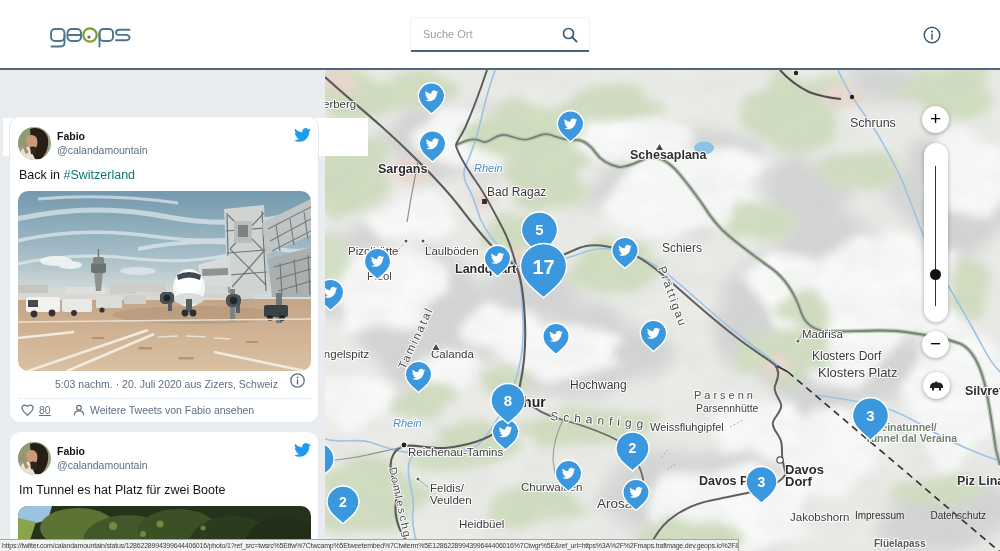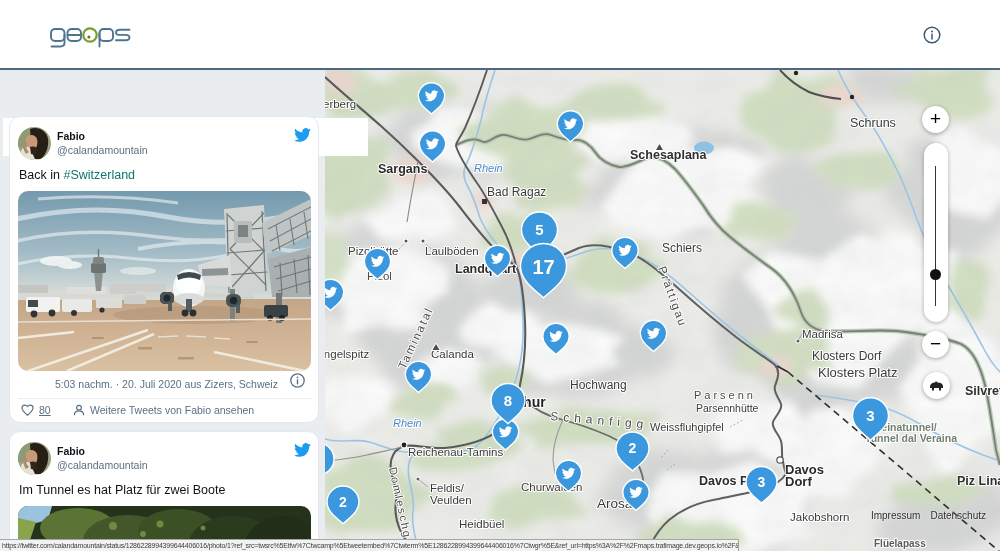--- a/index.html
+++ b/index.html
@@ -30,21 +30,21 @@
   .actions { position:absolute; left:9px; top:287px; font-size:10.5px; color:#5b7083; }
 
   
   #status { position:absolute; left:0; top:539px; width:739px; height:12px; background:#f1f2f2; border-top:1px solid #a6a6a6; border-right:1px solid #a6a6a6; z-index:40; font-size:7px; color:#3c3c3c; line-height:11px; letter-spacing:-0.2px; padding-left:2px; white-space:nowrap; overflow:hidden; }
 
   
   #map { position:absolute; left:325px; top:70px; width:675px; height:481px; background:#eceeeb;text-align:center; }
 
   
   #attr1 { position:absolute; right:14px; top:510px; font-size:10px; color:#2e2e2e; z-index:25; text-shadow:0 0 2px #fff; }
-  #attr1 span { margin-left:10px; }
+  #attr1 span { margin-left:26px; }
   #attr2 { position:absolute; right:13px; top:528px; font-size:10px; color:#303030; z-index:25; text-shadow:0 0 2px #fff; }
 
   
   .zbtn { position:absolute; width:27px; height:27px; border-radius:50%; background:#fff; box-shadow:0 1px 4px rgba(0,0,0,.35); z-index:26; text-align:center; font-size:19px; color:#000; line-height:26px; }
   #zplus { left:922px; top:106px; }
   #zminus { left:922px; top:331px; }
   #ztruck { left:923px; top:372px; }
   #zpill { position:absolute; left:923.5px; top:143px; width:24px; height:179px; border-radius:12px; background:#fff; box-shadow:0 1px 4px rgba(0,0,0,.3); z-index:25; }
   #zline { position:absolute; left:11.25px; top:23px; width:1.5px; height:140px; background:#333; }
   #zdot { position:absolute; left:6.5px; top:126px; width:11px; height:11px; border-radius:50%; background:#111; }
@@ -60,20 +60,27 @@
         <path d="M14.5,10 L14.5,17.8 Q14.5,21.5 10.5,21.5 L1.5,21.5"></path>
         <rect x="17.5" y="4" width="13.5" height="12" rx="4"></rect>
         <path d="M17.8,10 L30.7,10"></path>
         <rect x="49.5" y="4" width="13.5" height="12" rx="4"></rect>
         <path d="M49.5,8 L49.5,21.5"></path>
         <path d="M79.5,4.8 L70,4.8 Q66,4.8 66,7.4 Q66,9.9 70,9.9 L75.5,9.9 Q79.5,9.9 79.5,12.5 Q79.5,15.2 75.5,15.2 L66,15.2"></path>
       </g>
       <circle cx="40" cy="10" r="6.7" fill="none" stroke="#7d9c28" stroke-width="2.2"></circle>
       <circle cx="38.9" cy="12" r="1.6" fill="#5f7050"></circle>
     </svg>
+    <div id="search">
+      <div class="ph">Suche Ort</div>
+      <svg class="abs" style="right:10px;top:8px" width="18" height="18" viewBox="0 0 18 18">
+        <circle cx="7.5" cy="7.5" r="5" fill="none" stroke="#3b5a78" stroke-width="1.7"></circle>
+        <path d="M11.2 11.2 L15.6 15.6" stroke="#3b5a78" stroke-width="1.9" stroke-linecap="round"></path>
+      </svg>
+    </div>
     <svg class="abs" style="left:923px;top:26px" width="18" height="18" viewBox="0 0 18 18">
       <circle cx="9" cy="9" r="7.8" fill="none" stroke="#3d5a75" stroke-width="1.5"></circle>
       <circle cx="9" cy="5.4" r="1" fill="#3d5a75"></circle>
       <rect x="8.25" y="7.6" width="1.5" height="6" fill="#3d5a75"></rect>
     </svg>
   </div>
 
   <div id="sidebar">
     <div id="tweetbar">
       <svg class="abs" style="left:14px;top:16px" width="13" height="10" viewBox="0 0 13 10">

